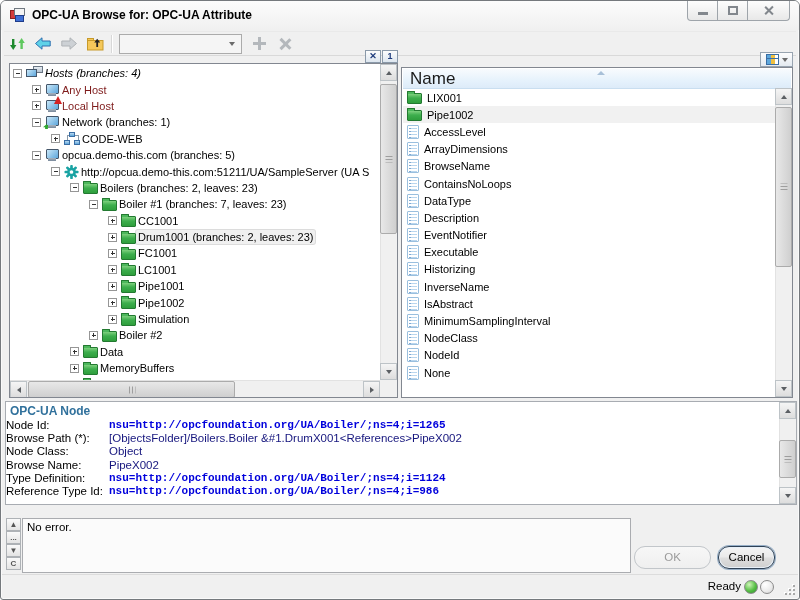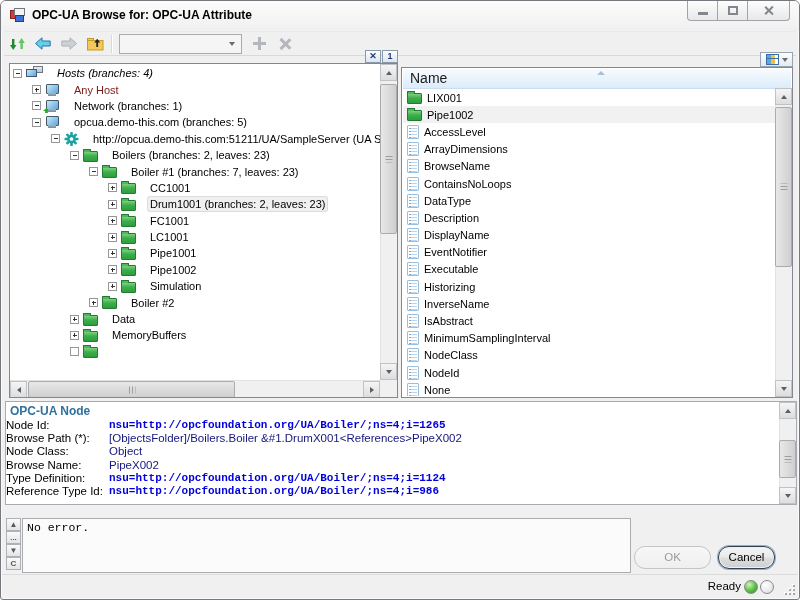--- a/index.html
+++ b/index.html
@@ -49,29 +49,29 @@
     border:1px solid #828790;overflow:hidden;}
   .tree-tools{position:absolute;left:364px;top:49px;display:flex;gap:1px;}
   .ttool{width:16px;height:13px;border:1px solid #8A99A9;background:linear-gradient(#FDFDFD,#DDE6EF);
     font-size:9px;line-height:11px;text-align:center;color:#1F3C7C;font-weight:bold;}
   .tree-rows{position:absolute;left:1px;top:1px;width:370px;height:316px;overflow:hidden;}
   .trow{display:flex;align-items:center;height:16.4px;font-size:11px;color:#000;white-space:nowrap;}
   .expander{position:relative;width:9px;height:9px;border:1px solid #969696;background:#fff;flex:none;margin-right:4px;}
   .expander i{position:absolute;background:#333;}
   .expander i.h{left:1.5px;top:3px;width:4px;height:1px;}
   .expander i.v{left:3px;top:1.5px;width:1px;height:4px;}
-  .tlabel{margin-left:12px;padding:1px 2px;}
+  .tlabel{margin-left:0;padding:1px 2px;}
   .tlabel.italic{font-style:italic;}
   .tlabel.maroon{color:var(--maroon,#7E1A1A);}
   .tlabel.sel{background:var(--sel,#F0F0F0);box-shadow:0 0 0 1px #DCDCDC;border-radius:2px;}
   .list-panel{position:absolute;left:400px;top:66px;width:392px;height:331px;background:#fff;
     border:1px solid #828790;overflow:hidden;}
   .list-header{position:absolute;left:1px;top:1px;right:1px;height:20px;
     background:linear-gradient(#F8FBFE,#E6F2FC 60%,#DDEBF9);border-bottom:1px solid #C9DEF0;
-    font-size:14px;color:#1A1A1A;line-height:19px;padding-left:7px;}
+    font-size:17px;color:#1A1A1A;line-height:19px;padding-left:7px;}
   .sort-arrow{position:absolute;left:50%;top:2px;width:0;height:0;border-left:4px solid transparent;
     border-right:4px solid transparent;border-bottom:4px solid #A8C0D8;}
   .list-rows{position:absolute;left:1px;top:21px;width:373px;bottom:1px;overflow:hidden;}
   .lrow{display:flex;align-items:center;height:17.2px;font-size:11px;padding-left:4px;white-space:nowrap;}
   .lrow.sel{background:#F1F1F1;}
   .lrow .llabel{margin-left:5px;}
   .colpick{position:absolute;left:759px;top:51px;width:33px;height:15px;border:1px solid #98A4B0;
     background:linear-gradient(#FDFDFD,#E4EAF0);display:flex;align-items:center;justify-content:center;gap:3px;}
   .grid-ic{width:13px;height:11px;border:1px solid #3A6EA5;background:
     linear-gradient(90deg,#5EA7DC 0 4px,#F0C040 4px 8px,#FFFFFF 8px);position:relative;}
@@ -131,21 +131,21 @@
   .drow{display:flex;font-size:11.5px;line-height:13.2px;padding-left:0;white-space:nowrap;}
   .dlabel{width:103px;flex:none;color:#000;}
   .dvalue.mono{font-family:"Liberation Mono",monospace;font-weight:bold;font-size:11px;color:var(--mono-blue,#0000DC);}
   .dvalue.nav{color:var(--nav-blue,#16167E);}
   
   .err-strip{position:absolute;left:5px;top:517px;width:15px;}
   .estrip-btn{width:15px;height:13px;border:1px solid #AEB2B6;background:linear-gradient(#FAFAFA,#E4E4E4);
     margin-bottom:0px;display:flex;align-items:center;justify-content:center;font-size:8px;color:#555;
     font-weight:bold;line-height:1;}
   .err-box{position:absolute;left:21px;top:517px;width:609px;height:55px;background:#FBFBFB;
-    border:1px solid #AAACB0;font-size:11.5px;padding:2px 4px;color:#000;font-family:Liberation Mono, monospace;}
+    border:1px solid #AAACB0;font-size:11.5px;padding:2px 4px;color:#000;}
   
   .btn{position:absolute;height:23px;font-size:11.5px;text-align:center;line-height:21px;border-radius:11px;}
   .btn-ok{left:633px;top:545px;width:77px;color:#9B9B9B;background:linear-gradient(#F7F7F7,#EFEFEF);
     border:1px solid #C2C6CA;}
   .btn-cancel{left:717px;top:545px;width:57px;color:#000;border:1px solid #2F4256;
     background:linear-gradient(#F4F4F4,#EBEBEB 45%,#DDDDDD 55%,#CFCFCF);
     box-shadow:inset 0 0 0 1px #E8F0F8, 0 0 0 1px #96AEC6;}
   
   .statusbar{position:absolute;left:1px;right:1px;bottom:1px;height:24px;background:#F0F0F0;
     border-top:1px solid #DCDCDC;border-radius:0 0 2px 2px;}
@@ -265,25 +265,47 @@
           <span class="expander">
             <i class="h"></i>
             <i class="v"></i>
           </span>
           <span class="ic ic-computer"></span>
           <span class="tlabel maroon">Any Host</span>
         </div>
         <div class="trow" style="padding-left: 21px;">
           <span class="expander">
             <i class="h"></i>
+            <i class="v"></i>
+          </span>
+          <span class="ic ic-computer">
+            <b class="warn"></b>
+          </span>
+          <span class="tlabel maroon">Local Host</span>
+        </div>
+        <div class="trow" style="padding-left: 21px;">
+          <span class="expander">
+            <i class="h"></i>
           </span>
           <span class="ic ic-computer">
             <b class="net"></b>
           </span>
           <span class="tlabel">Network (branches: 1)</span>
+        </div>
+        <div class="trow" style="padding-left: 40px;">
+          <span class="expander">
+            <i class="h"></i>
+            <i class="v"></i>
+          </span>
+          <span class="ic ic-workgroup">
+            <i></i>
+            <i></i>
+            <i></i>
+          </span>
+          <span class="tlabel">CODE-WEB</span>
         </div>
         <div class="trow" style="padding-left: 21px;">
           <span class="expander">
             <i class="h"></i>
           </span>
           <span class="ic ic-computer"></span>
           <span class="tlabel">opcua.demo-this.com (branches: 5)</span>
         </div>
         <div class="trow" style="padding-left: 40px;">
           <span class="expander">
@@ -451,24 +473,20 @@
           <span class="ic ic-attr"></span>
           <span class="llabel">ContainsNoLoops</span>
         </div>
         <div class="lrow">
           <span class="ic ic-attr"></span>
           <span class="llabel">DataType</span>
         </div>
         <div class="lrow">
           <span class="ic ic-attr"></span>
           <span class="llabel">Description</span>
-        </div>
-        <div class="lrow">
-          <span class="ic ic-attr"></span>
-          <span class="llabel">DisplayName</span>
         </div>
         <div class="lrow">
           <span class="ic ic-attr"></span>
           <span class="llabel">EventNotifier</span>
         </div>
         <div class="lrow">
           <span class="ic ic-attr"></span>
           <span class="llabel">Executable</span>
         </div>
         <div class="lrow">

